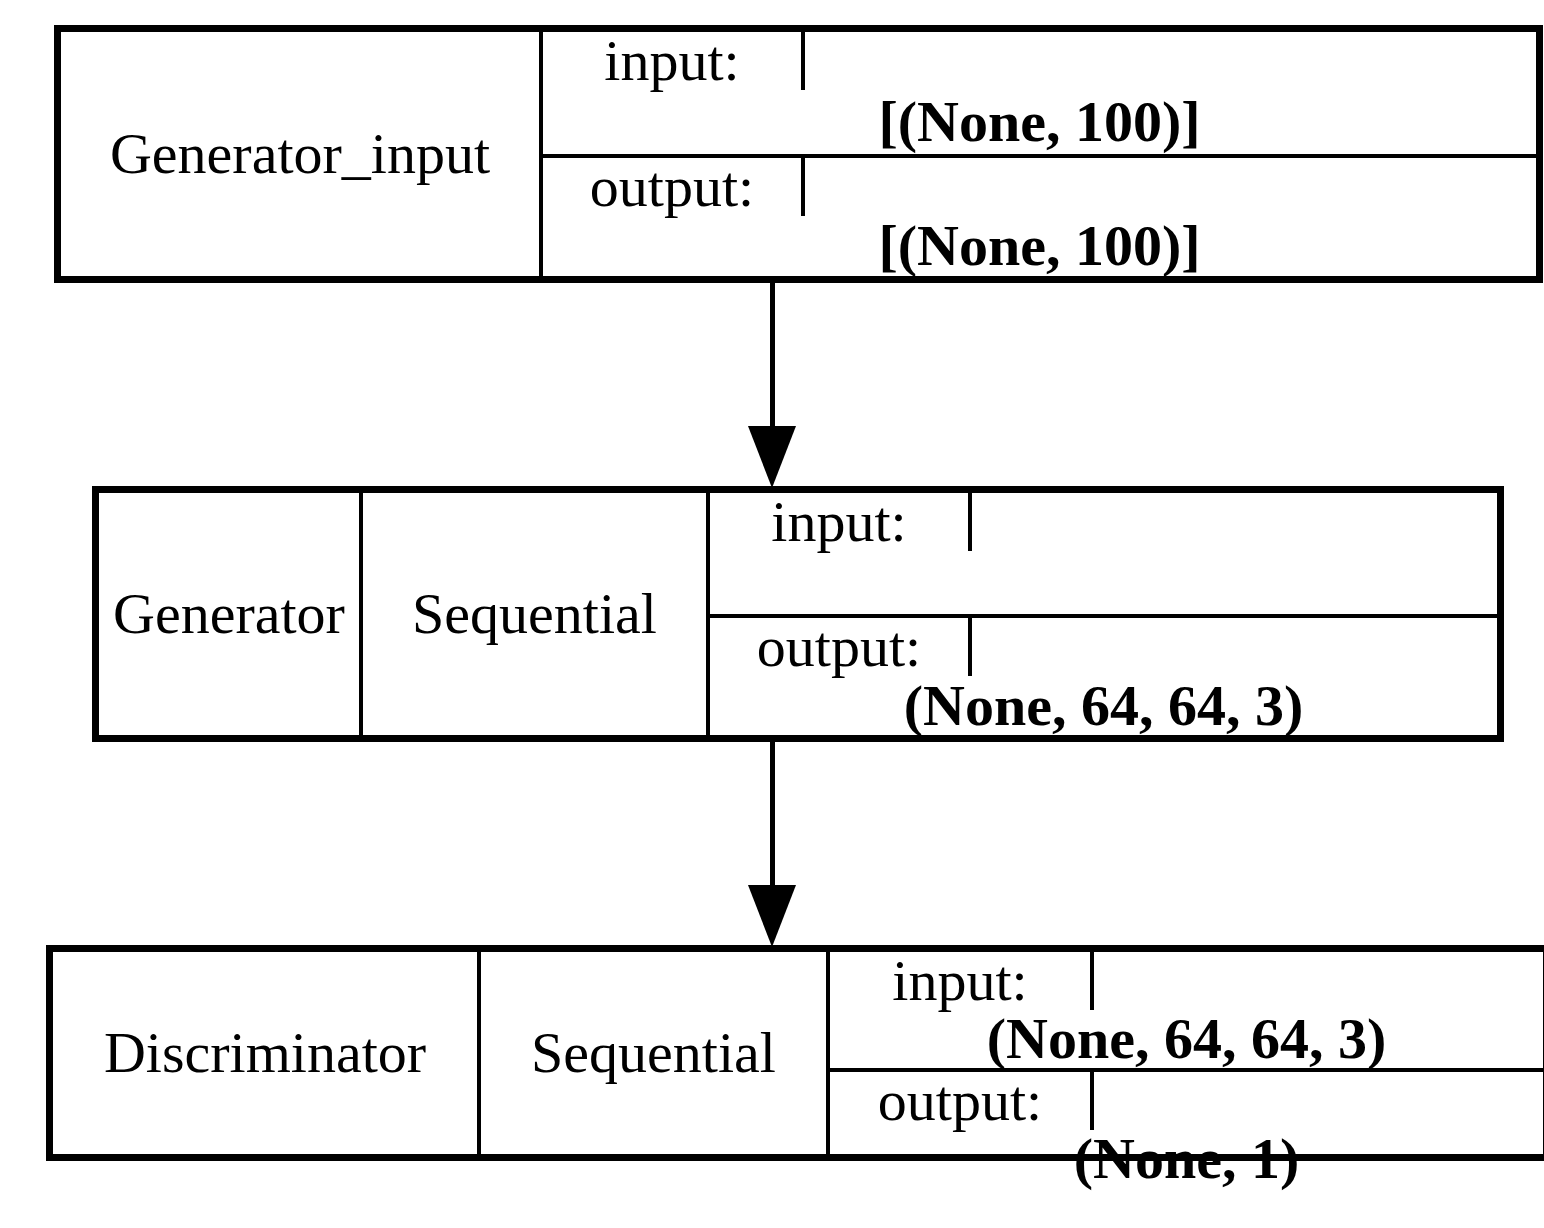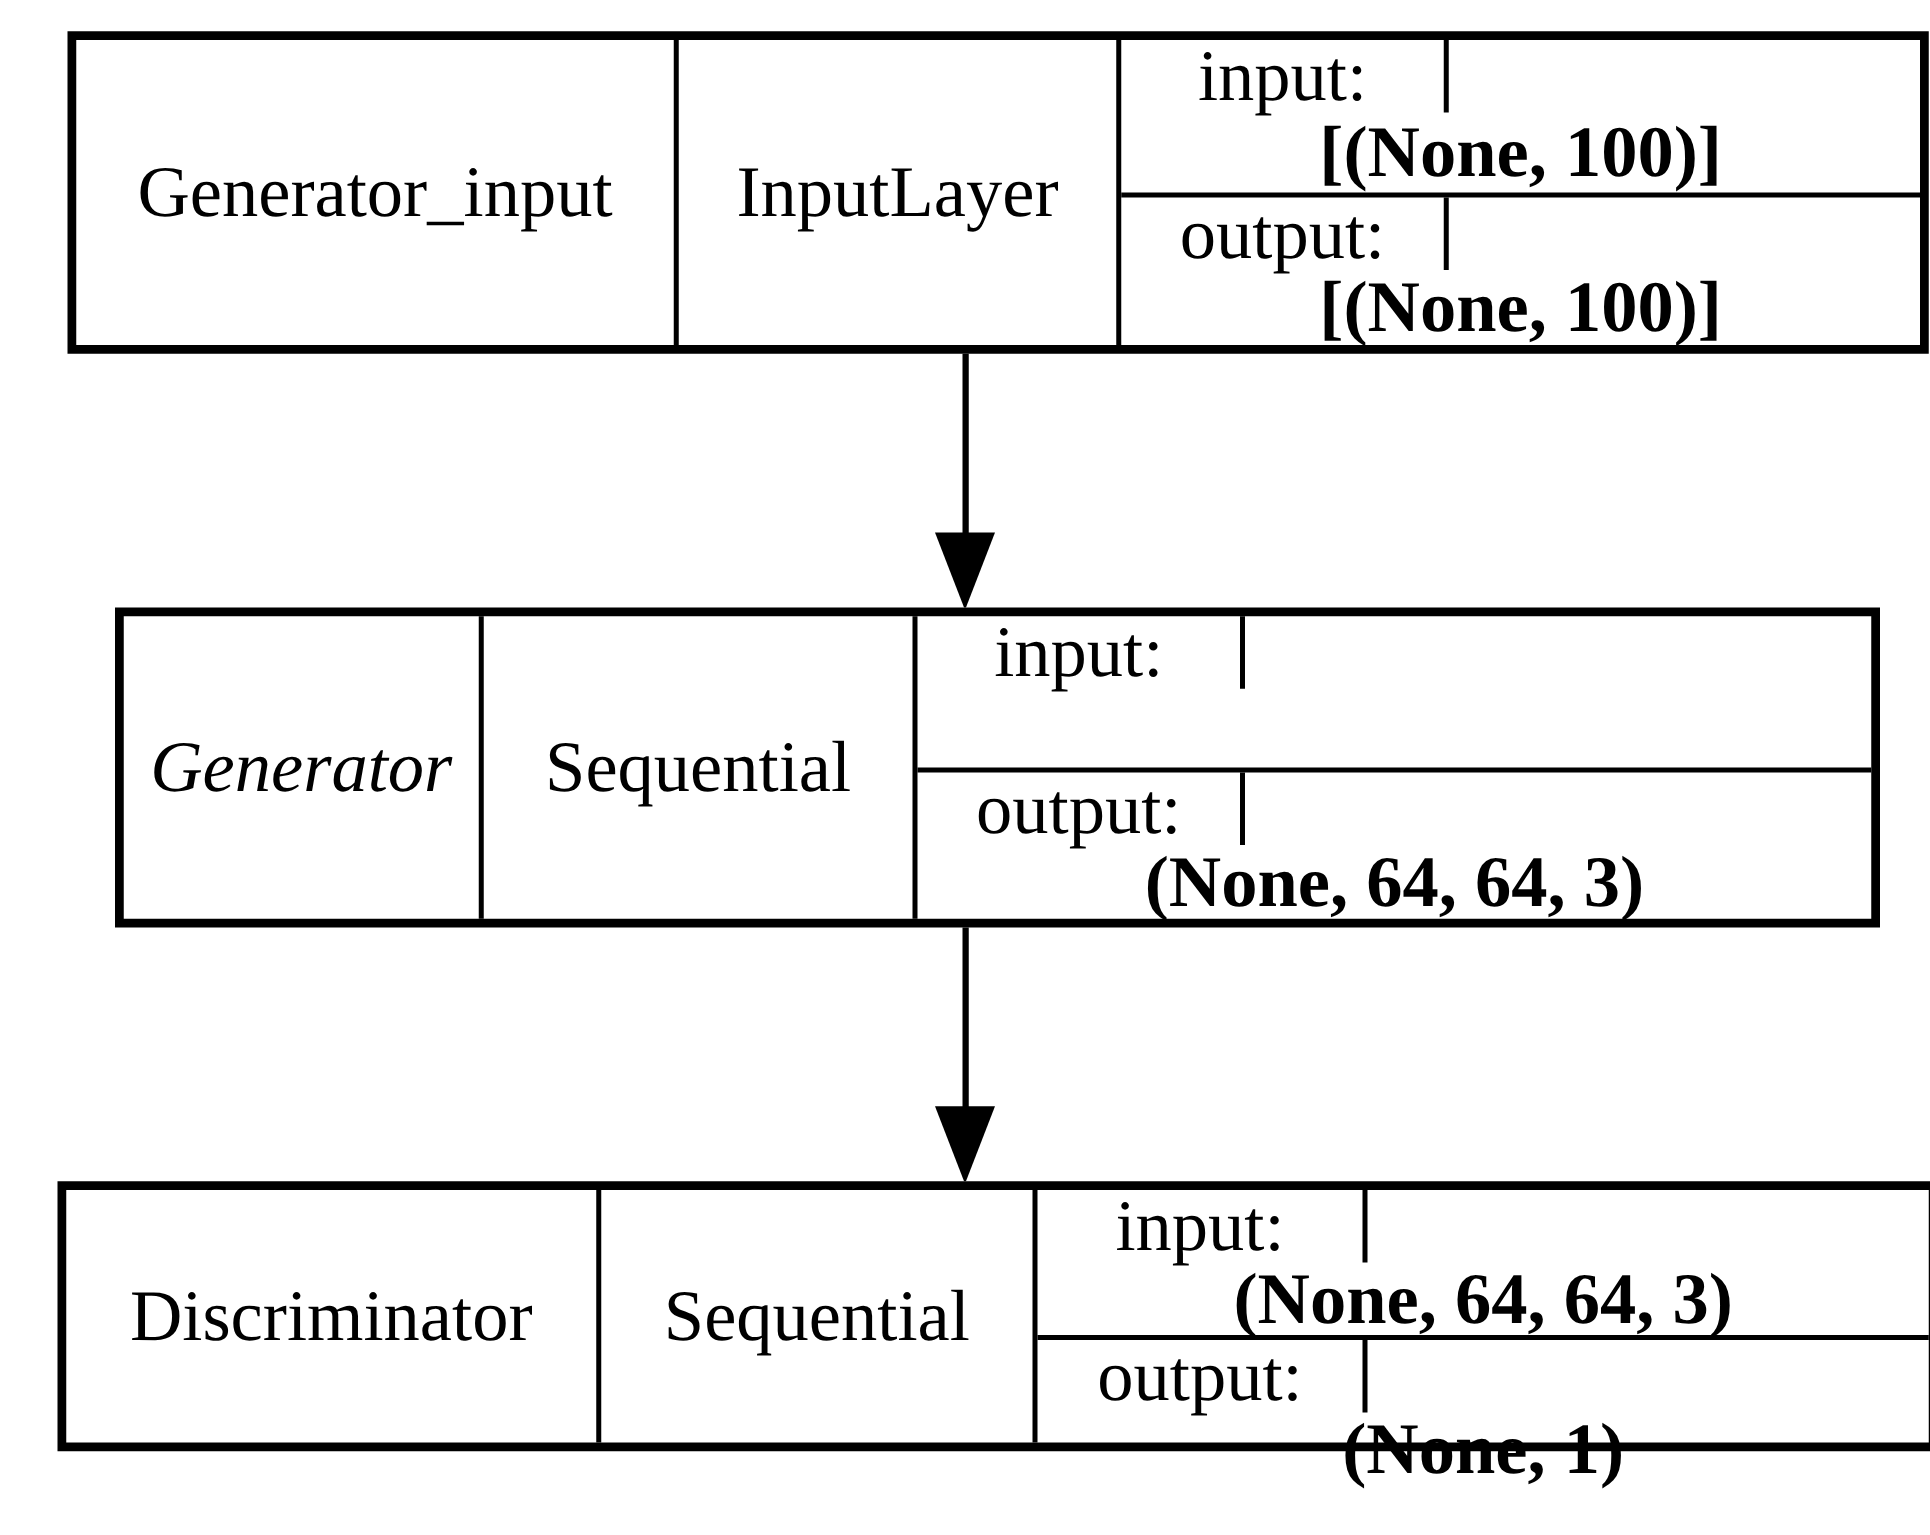--- a/index.html
+++ b/index.html
@@ -73,40 +73,39 @@
     border-top: 62px solid #000000;
   }
 </style>
 </head>
 <body>
 
 <div class="canvas">
 
   <div class="node" style="left:28px; top:25px; width:1489px; height:258px;">
     <div class="cell cell-name" style="width:478px;">Generator_input</div>
-    <div class="cell cell-type" style="width:354px;">InputLayer</div>
     <div class="io">
       <div class="io-row">
         <div class="cell io-label" style="width:262px;">input:</div>
         <div class="cell io-value">[(None, 100)]</div>
       </div>
       <div class="io-row">
         <div class="cell io-label" style="width:262px;">output:</div>
         <div class="cell io-value">[(None, 100)]</div>
       </div>
     </div>
   </div>
 
   <div>
     <div class="edge-line" style="left:770px; top:283px; height:147px;"></div>
     <div class="arrowhead" style="left:748px; top:426px;"></div>
   </div>
 
   <div class="node" style="left:66px; top:486px; width:1412px; height:256px;">
-    <div class="cell cell-name" style="width:284px;font-style:italic;">Generator</div>
+    <div class="cell cell-name" style="width:260px;">Generator</div>
     <div class="cell cell-type" style="width:347px;">Sequential</div>
     <div class="io">
       <div class="io-row">
         <div class="cell io-label" style="width:262px;">input:</div>
       </div>
       <div class="io-row">
         <div class="cell io-label" style="width:262px;">output:</div>
         <div class="cell io-value">(None, 64, 64, 3)</div>
       </div>
     </div>

